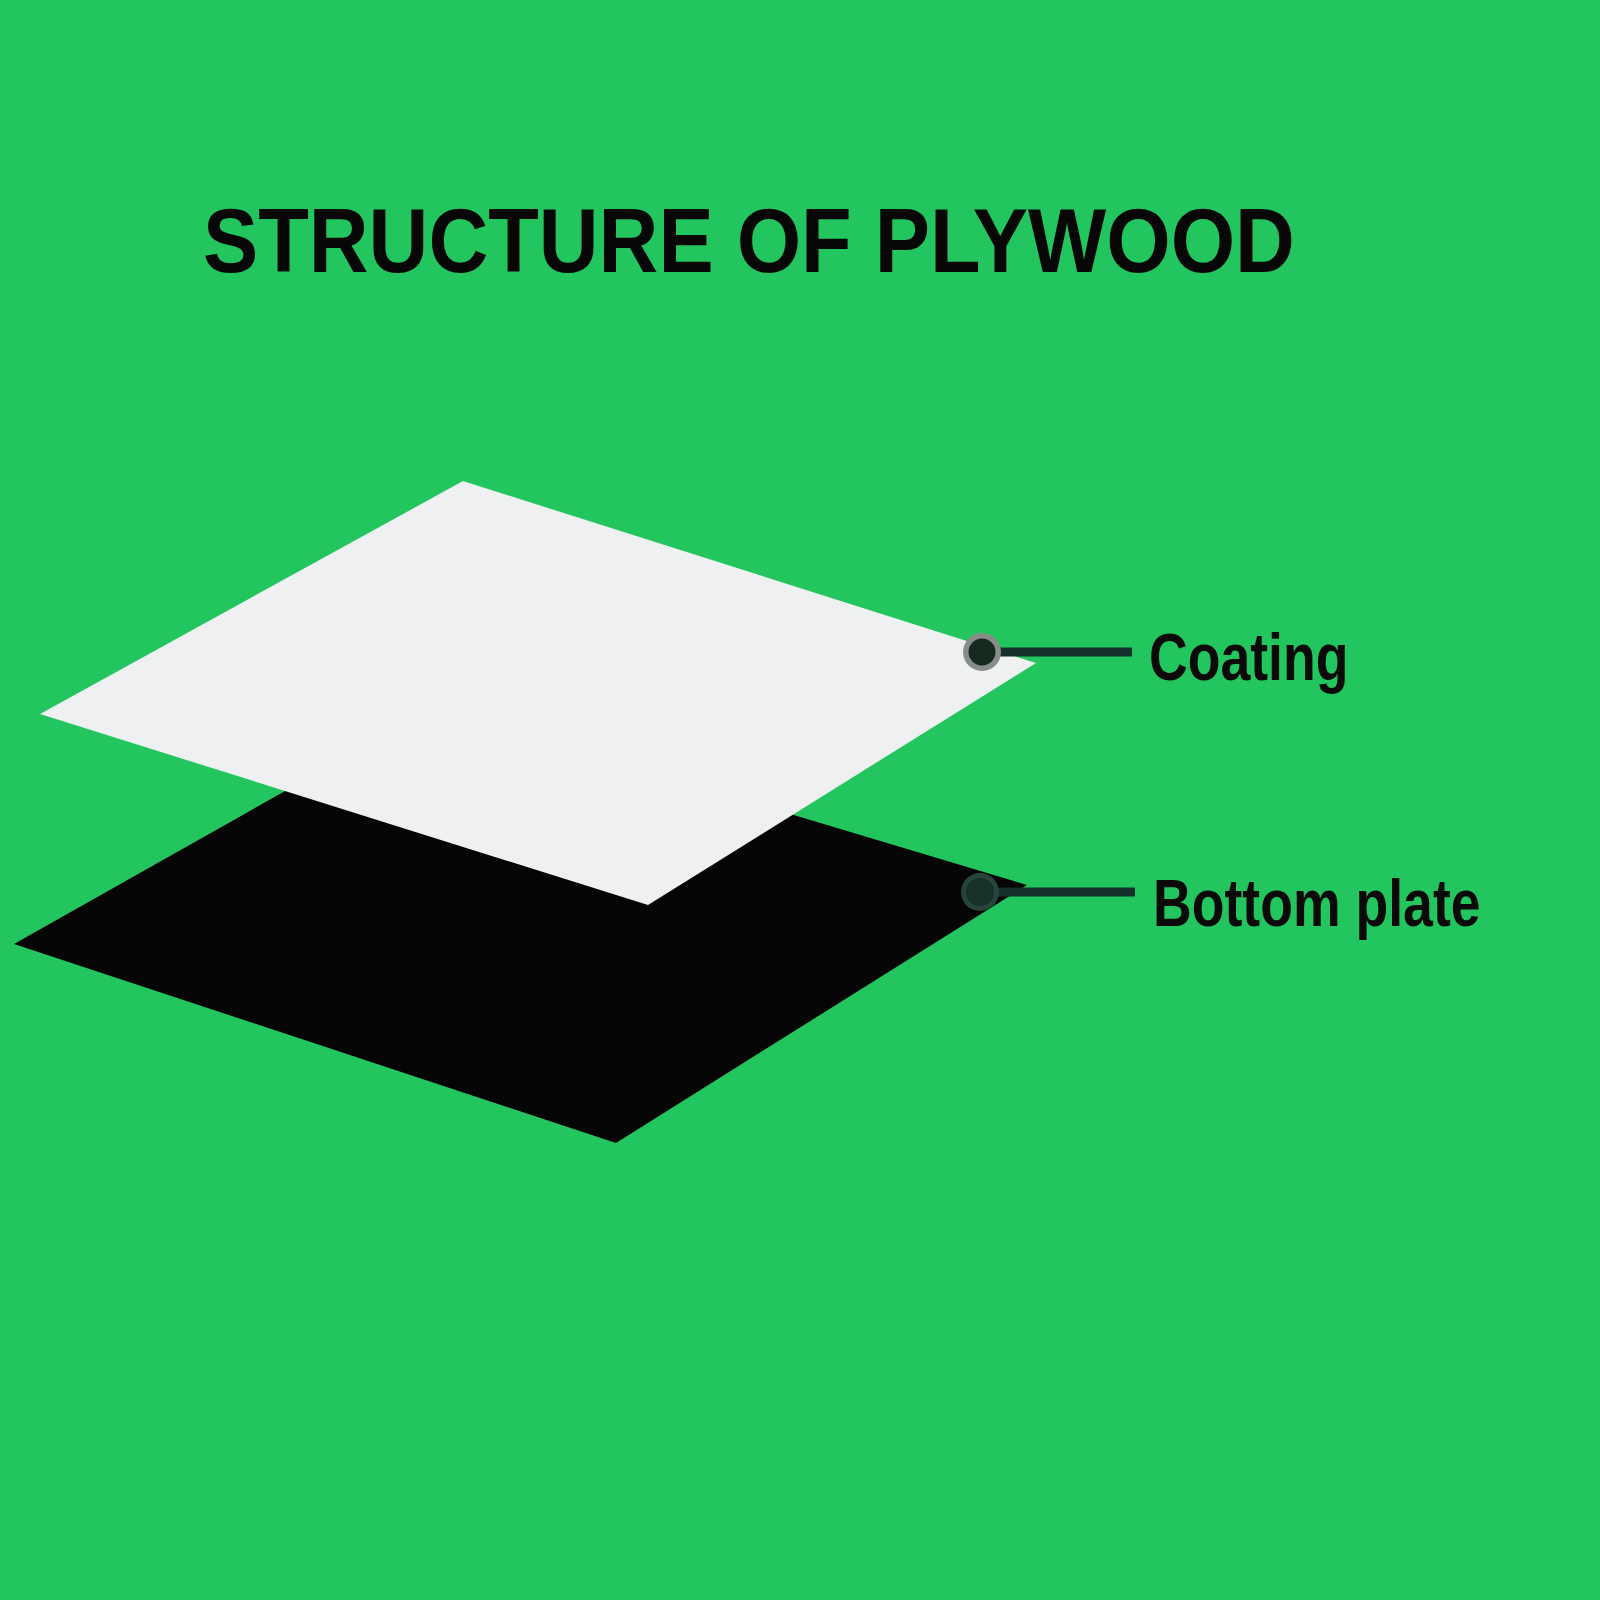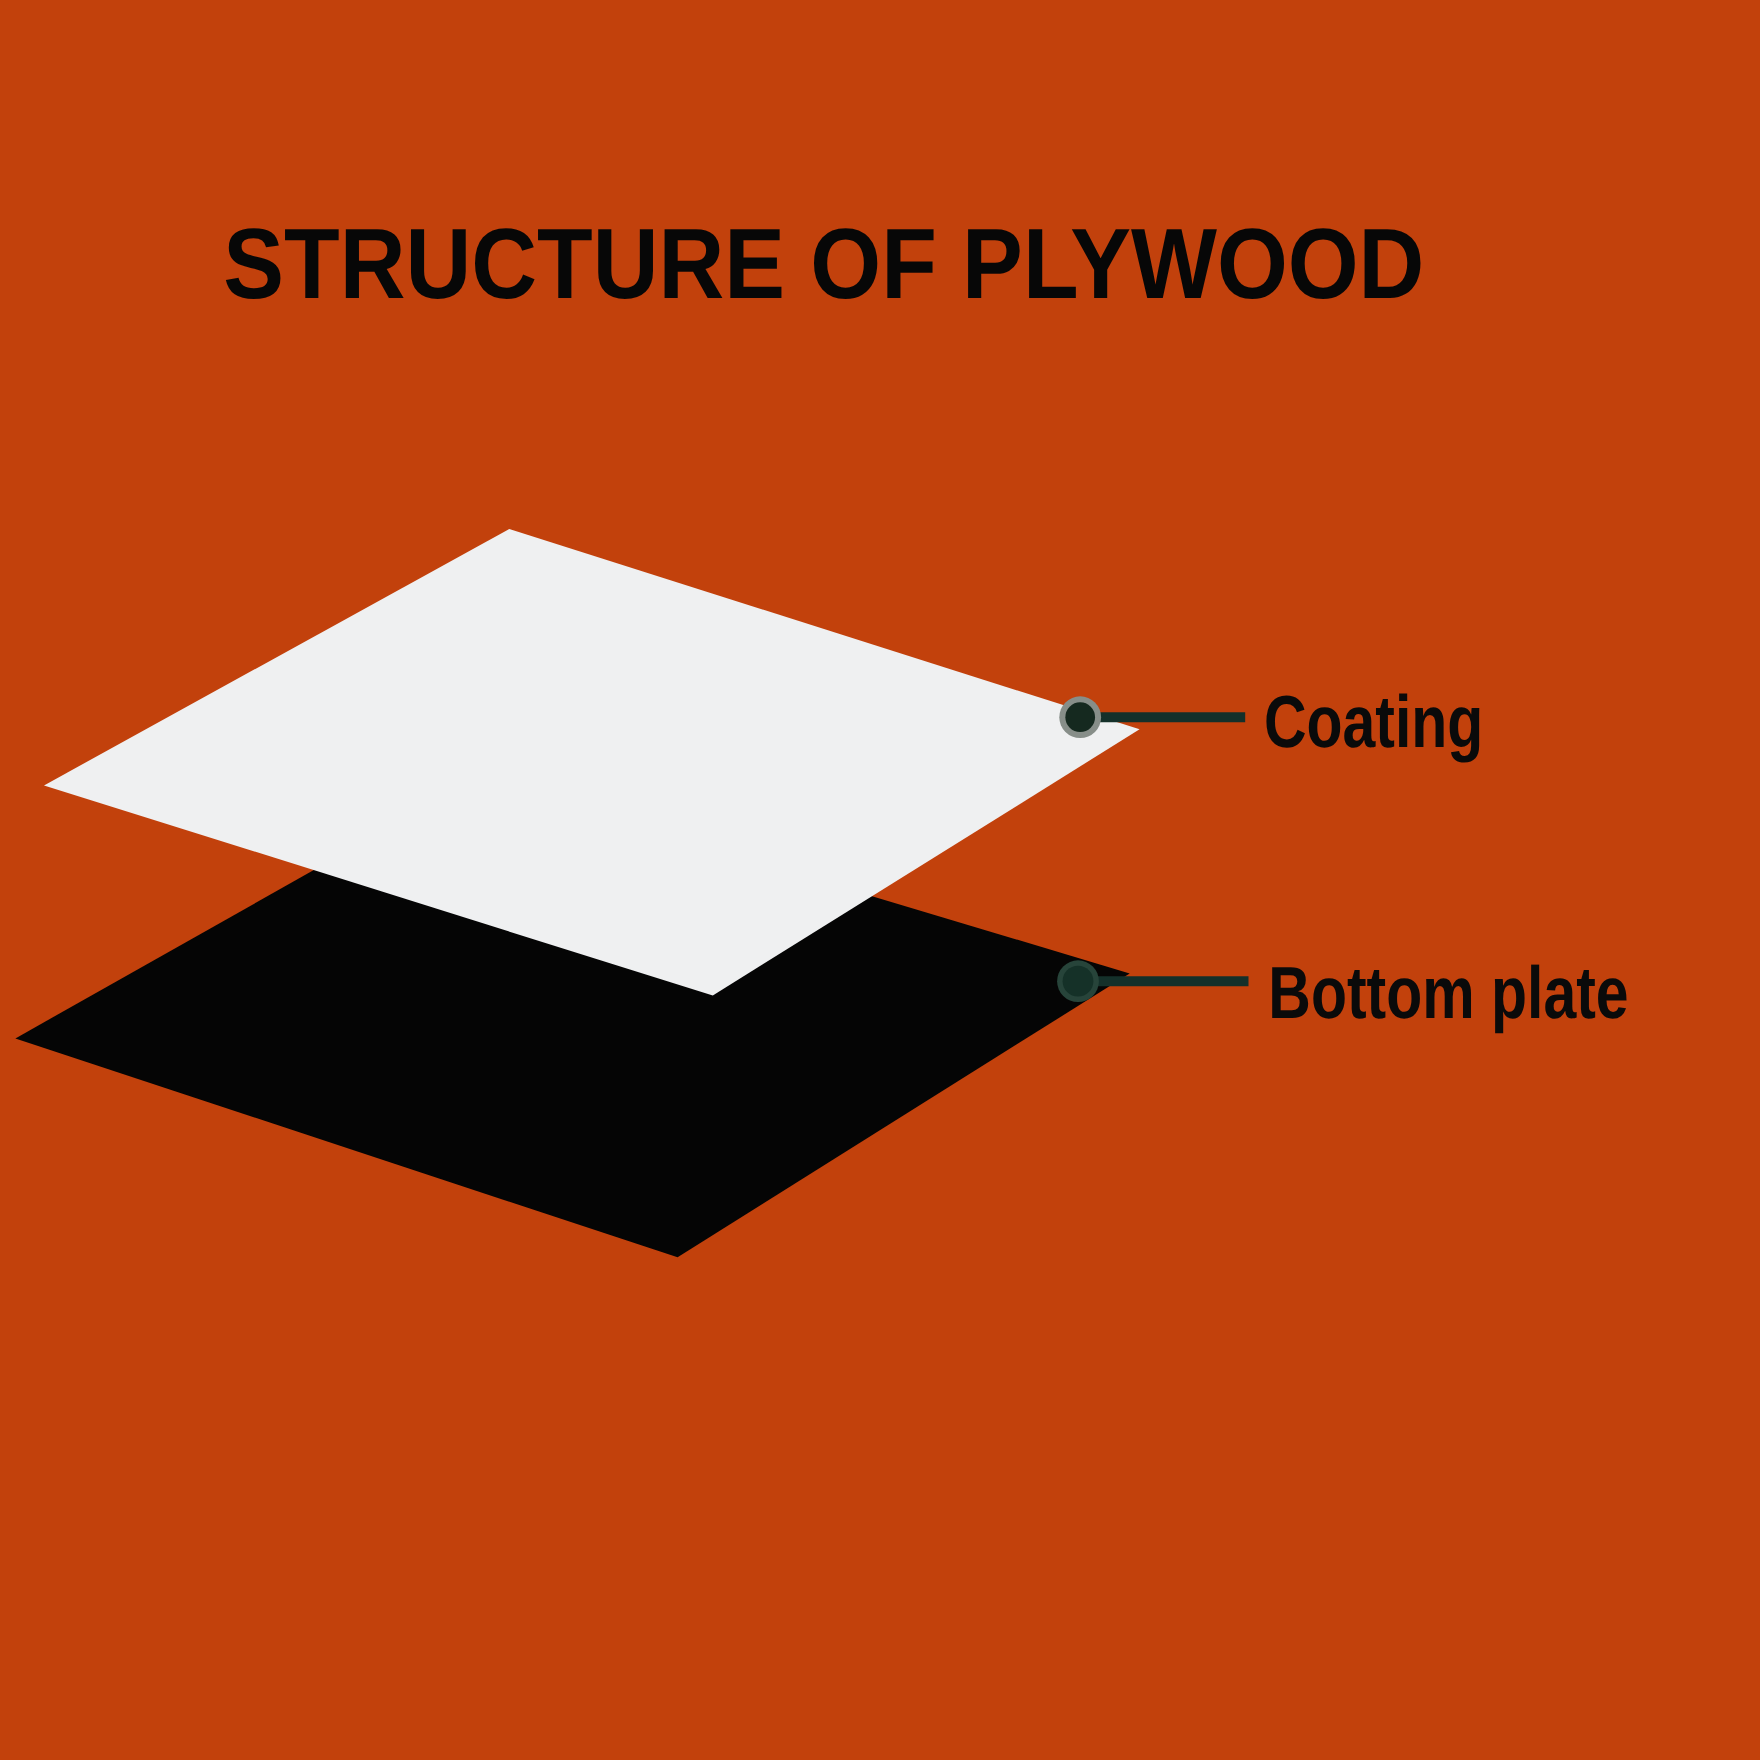--- a/index.html
+++ b/index.html
@@ -5,21 +5,21 @@
   html, body {
     margin: 0;
     padding: 0;
     background: #ffffff;
     font-family: "Liberation Sans", sans-serif;
   }
   #canvas {
     position: relative;
     width: 1600px;
     height: 1600px;
-    background: #c2410c;
+    background: #22c55e;
     overflow: hidden;
   }
   #diagram-svg {
     position: absolute;
     left: 0;
     top: 0;
     width: 1600px;
     height: 1600px;
   }
   .page-title {

